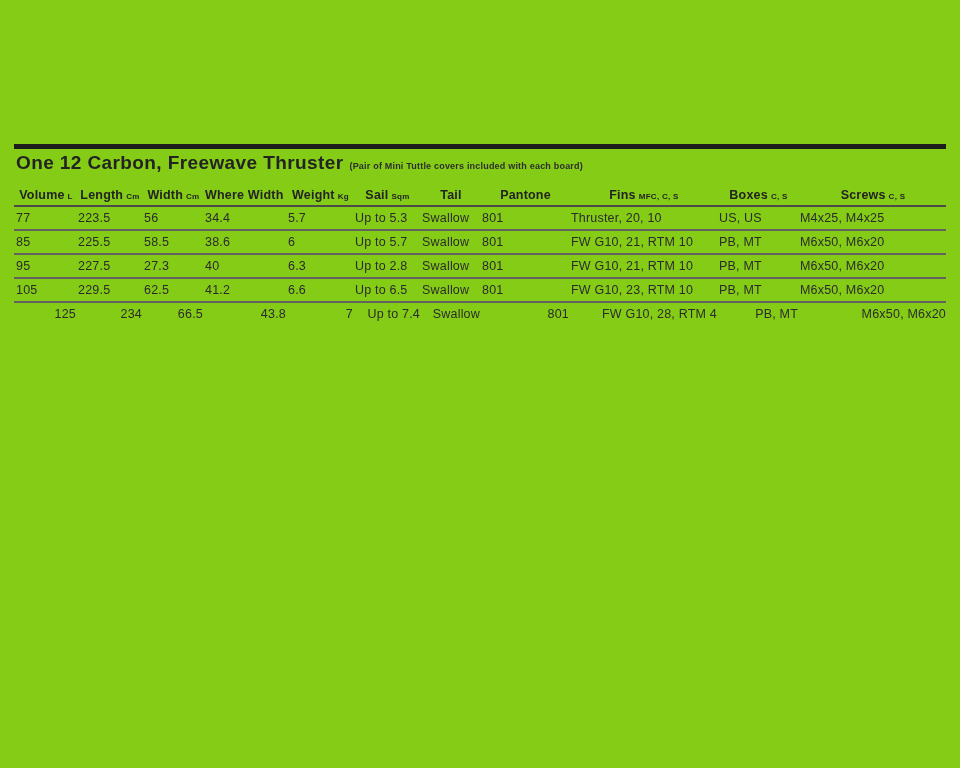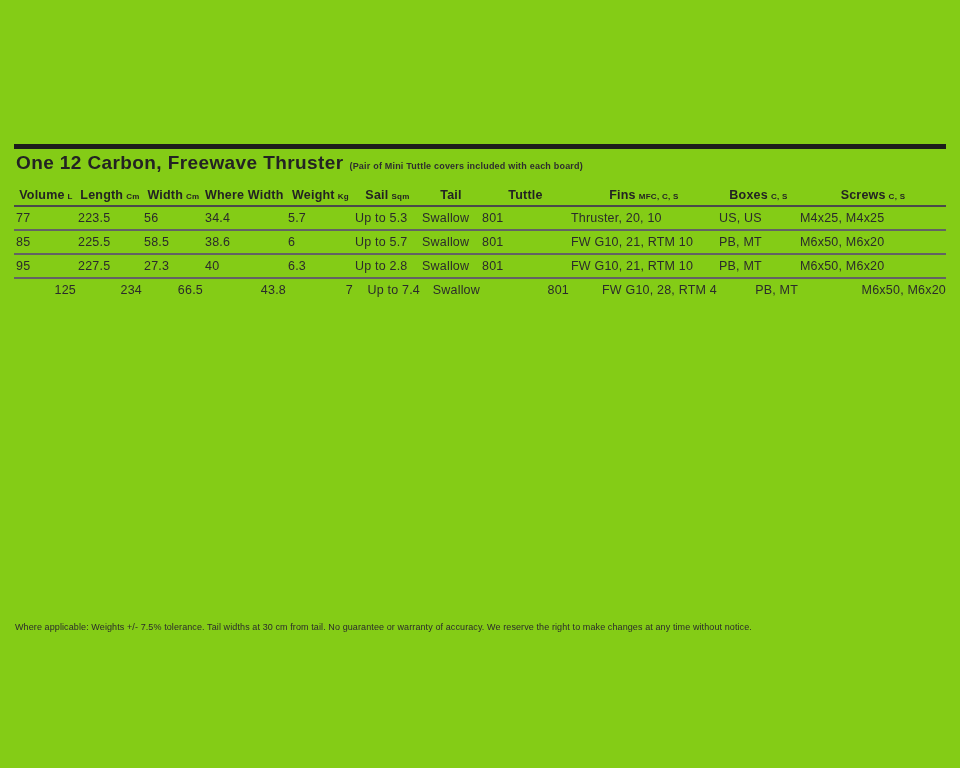--- a/index.html
+++ b/index.html
@@ -124,21 +124,21 @@
     </colgroup>
     <thead>
       <tr>
         <th><span>Volume</span><span class="unit">L</span></th>
         <th><span>Length</span><span class="unit">Cm</span></th>
         <th><span>Width</span><span class="unit">Cm</span></th>
         <th><span>Where Width</span><span class="unit">Cm</span></th>
         <th><span>Weight</span><span class="unit">Kg</span></th>
         <th><span>Sail</span><span class="unit">Sqm</span></th>
         <th><span>Tail</span></th>
-        <th><span>Tuttle</span></th>
+        <th><span>Pantone</span></th>
         <th><span>Fins</span><span class="unit">MFC, C, S</span></th>
         <th><span>Boxes</span><span class="unit">C, S</span></th>
         <th><span>Screws</span><span class="unit">C, S</span></th>
       </tr>
     </thead>
     <tbody>
       <tr>
         <td>77</td>
         <td>223.5</td>
         <td>56</td>
@@ -167,34 +167,46 @@
       <tr>
         <td>95</td>
         <td>227.5</td>
         <td>27.3</td>
         <td>40</td>
         <td>6.3</td>
         <td>Up to 2.8</td>
         <td>Swallow</td>
         <td>801</td>
         <td>FW G10, 21, RTM 10</td>
+        <td>PB, MT</td>
+        <td>M6x50, M6x20</td>
+      </tr>
+      <tr>
+        <td>105</td>
+        <td>229.5</td>
+        <td>62.5</td>
+        <td>41.2</td>
+        <td>6.6</td>
+        <td>Up to 6.5</td>
+        <td>Swallow</td>
+        <td>801</td>
+        <td>FW G10, 23, RTM 10</td>
         <td>PB, MT</td>
         <td>M6x50, M6x20</td>
       </tr>
       <tr class="last">
         <td>125</td>
         <td>234</td>
         <td>66.5</td>
         <td>43.8</td>
         <td>7</td>
         <td>Up to 7.4</td>
         <td>Swallow</td>
         <td>801</td>
         <td>FW G10, 28, RTM 4</td>
         <td>PB, MT</td>
         <td>M6x50, M6x20</td>
       </tr>
     </tbody>
   </table>
 
-  <p class="footnote">Where applicable: Weights +/- 7.5% tolerance. Tail widths at 30 cm from tail. No guarantee or warranty of accuracy. We reserve the right to make changes at any time without notice.</p>
 
 </div>
 
 </body></html>

